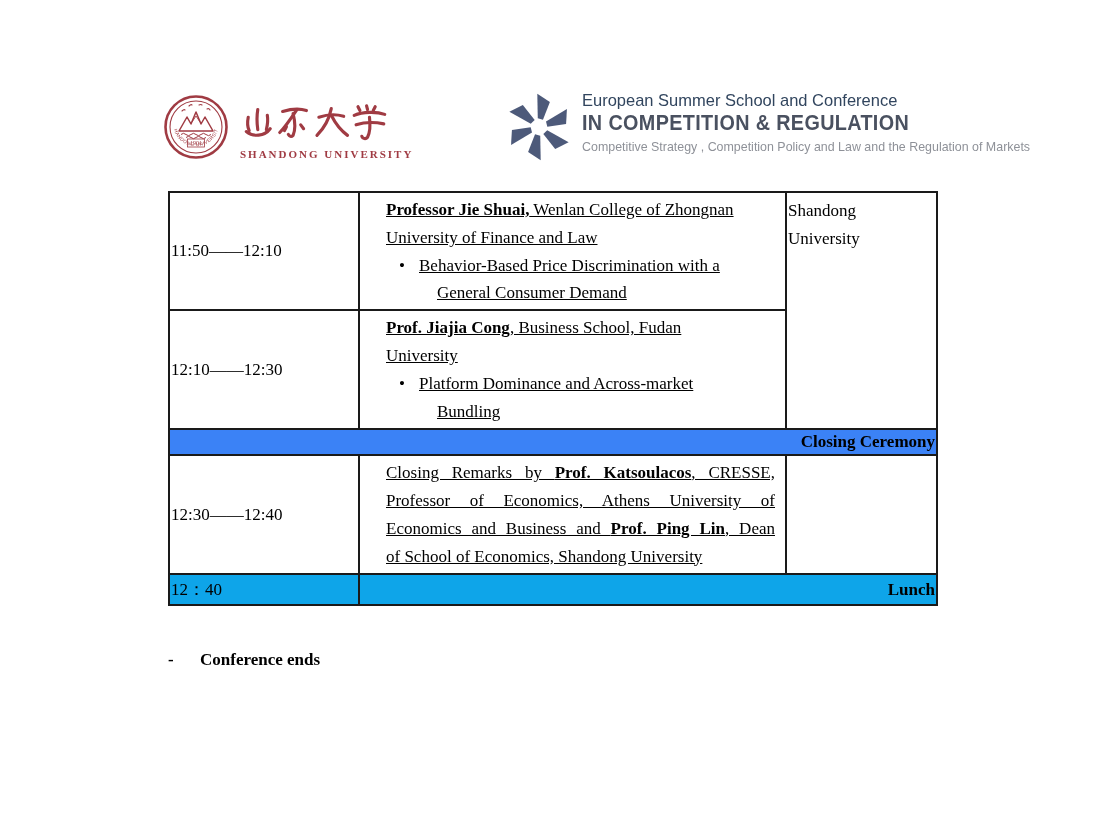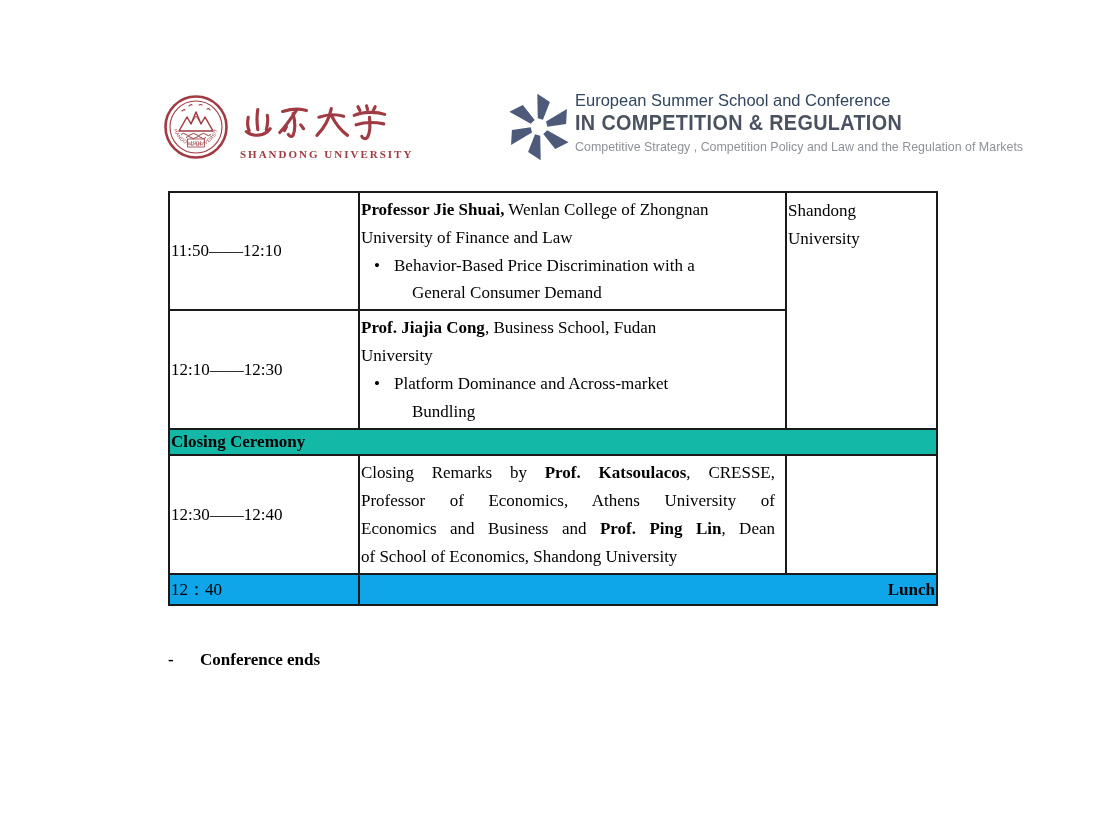--- a/index.html
+++ b/index.html
@@ -8,21 +8,21 @@
     font-family:"Liberation Serif", serif;color:#000;
   }
   
   .sdu-logo{position:absolute;left:163px;top:94px;display:flex;align-items:flex-start;}
   .sdu-textblock{margin-left:11px;padding-top:7px;}
   .sdu-english{
     font-size:11px;letter-spacing:2px;color:#a03b43;text-align:center;
     margin-top:1px;white-space:nowrap;font-weight:bold;
   }
   .cresse-logo{position:absolute;left:503px;top:88px;display:flex;align-items:flex-start;}
-  .cresse-textblock{padding-top:2px;}
+  .cresse-textblock{margin-left:7px;padding-top:2px;}
   .cresse-line1{
     font-family:"Liberation Sans", sans-serif;font-size:17px;line-height:21px;
     color:#31455e;white-space:nowrap;transform:scaleX(0.97);transform-origin:0 0;
   }
   .cresse-line2{
     font-family:"Liberation Sans", sans-serif;font-size:21.5px;line-height:25px;font-weight:bold;
     color:#4a5160;letter-spacing:0.4px;white-space:nowrap;transform:scaleX(0.92);transform-origin:0 0;
   }
   .cresse-line3{
     font-family:"Liberation Sans", sans-serif;font-size:13.5px;line-height:18px;margin-top:2px;
@@ -30,25 +30,25 @@
   }
   
   table.schedule{
     position:absolute;left:168px;top:191px;width:768px;
     border-collapse:collapse;table-layout:fixed;
   }
   table.schedule td{
     border:2px solid #1a1a1a;font-size:17px;color:#000;overflow:hidden;
   }
   td.time-cell{vertical-align:middle;}
-  td.content-cell{vertical-align:top;padding:3px 10px 2px 1px;}
+  td.content-cell{vertical-align:top;padding:3px 10px 2px 26px;text-decoration:underline;}
   td.venue-cell{vertical-align:top;padding-top:4px;}
   td.venue-empty{background:#fff;}
   tr.band-row td{
-    background:#14b8a6;text-align:left;vertical-align:middle;font-weight:bold;
+    background:#3b82f6;text-align:right;vertical-align:middle;font-weight:bold;
   }
   tr.meal-row td{background:#0ea5e9;vertical-align:middle;}
   tr.meal-row td.meal-label-cell{text-align:right;font-weight:bold;}
   .line{line-height:27.8px;}
   .line.bullet{position:relative;padding-left:33px;}
   .line.bullet .dot{position:absolute;left:13px;}
   .line.cont{padding-left:51px;}
   .line.justify{text-align:justify;-moz-text-align-last:justify;text-align-last:justify;}
   
   .footer-note{

